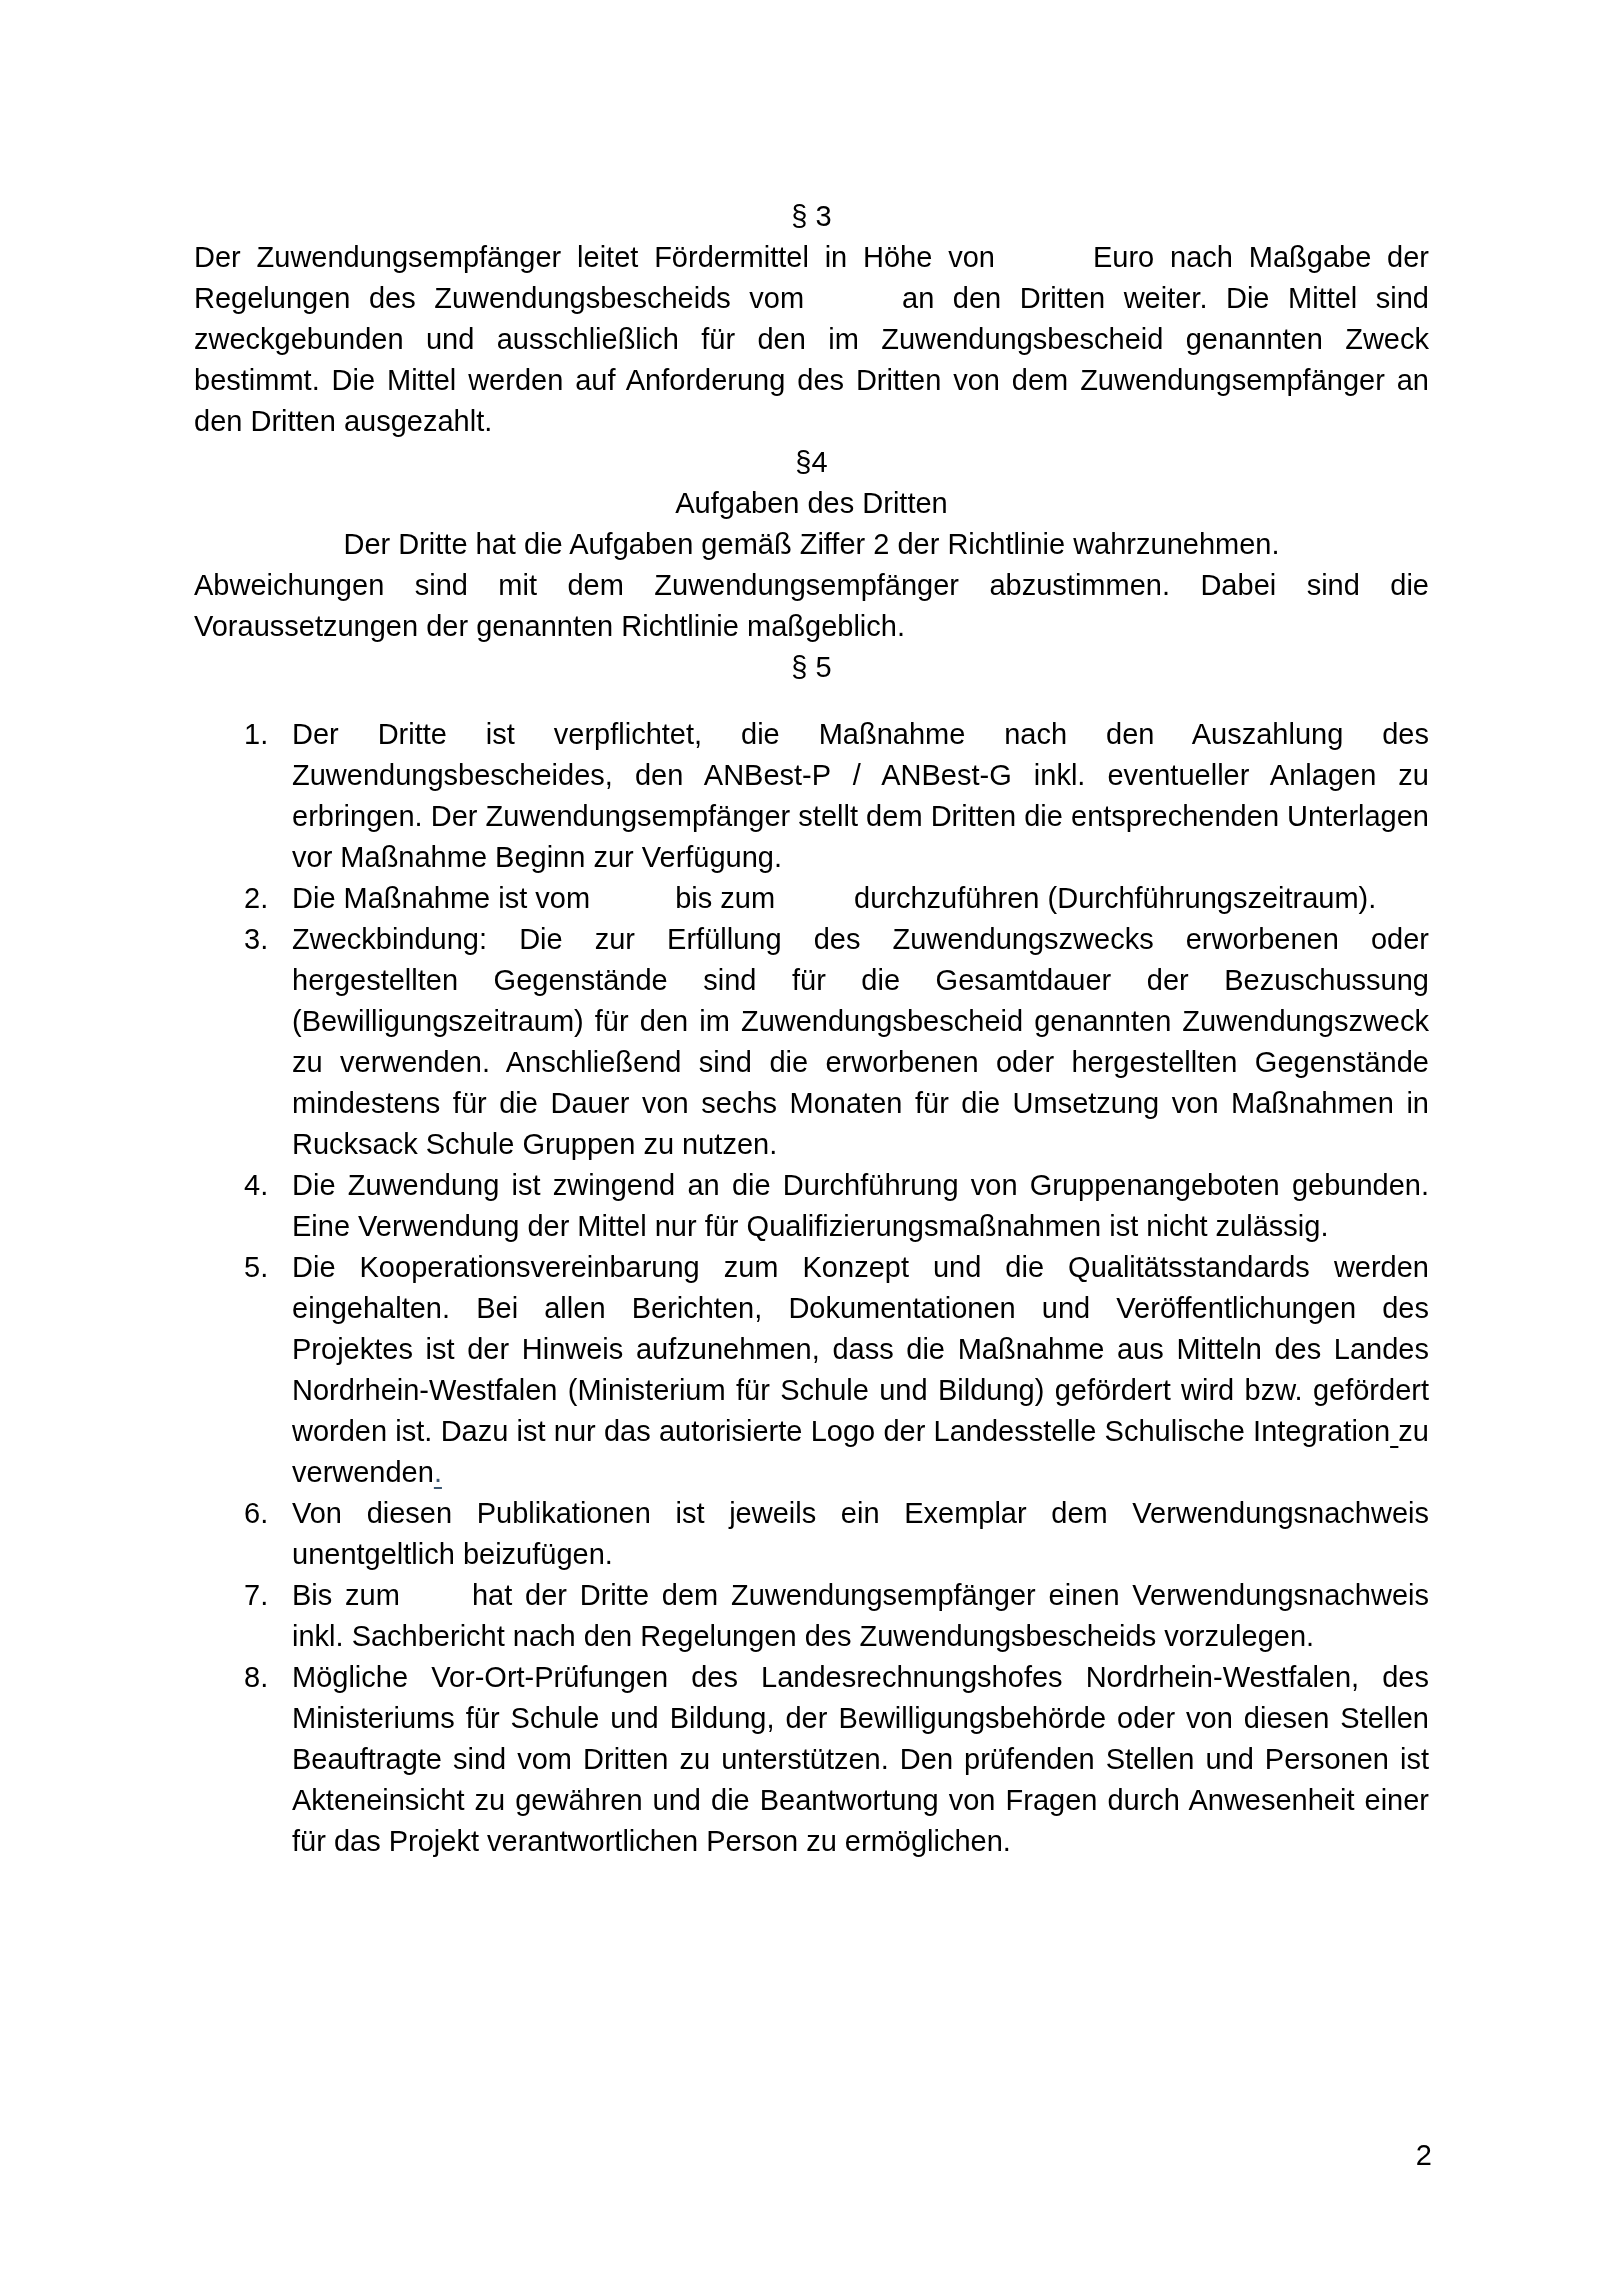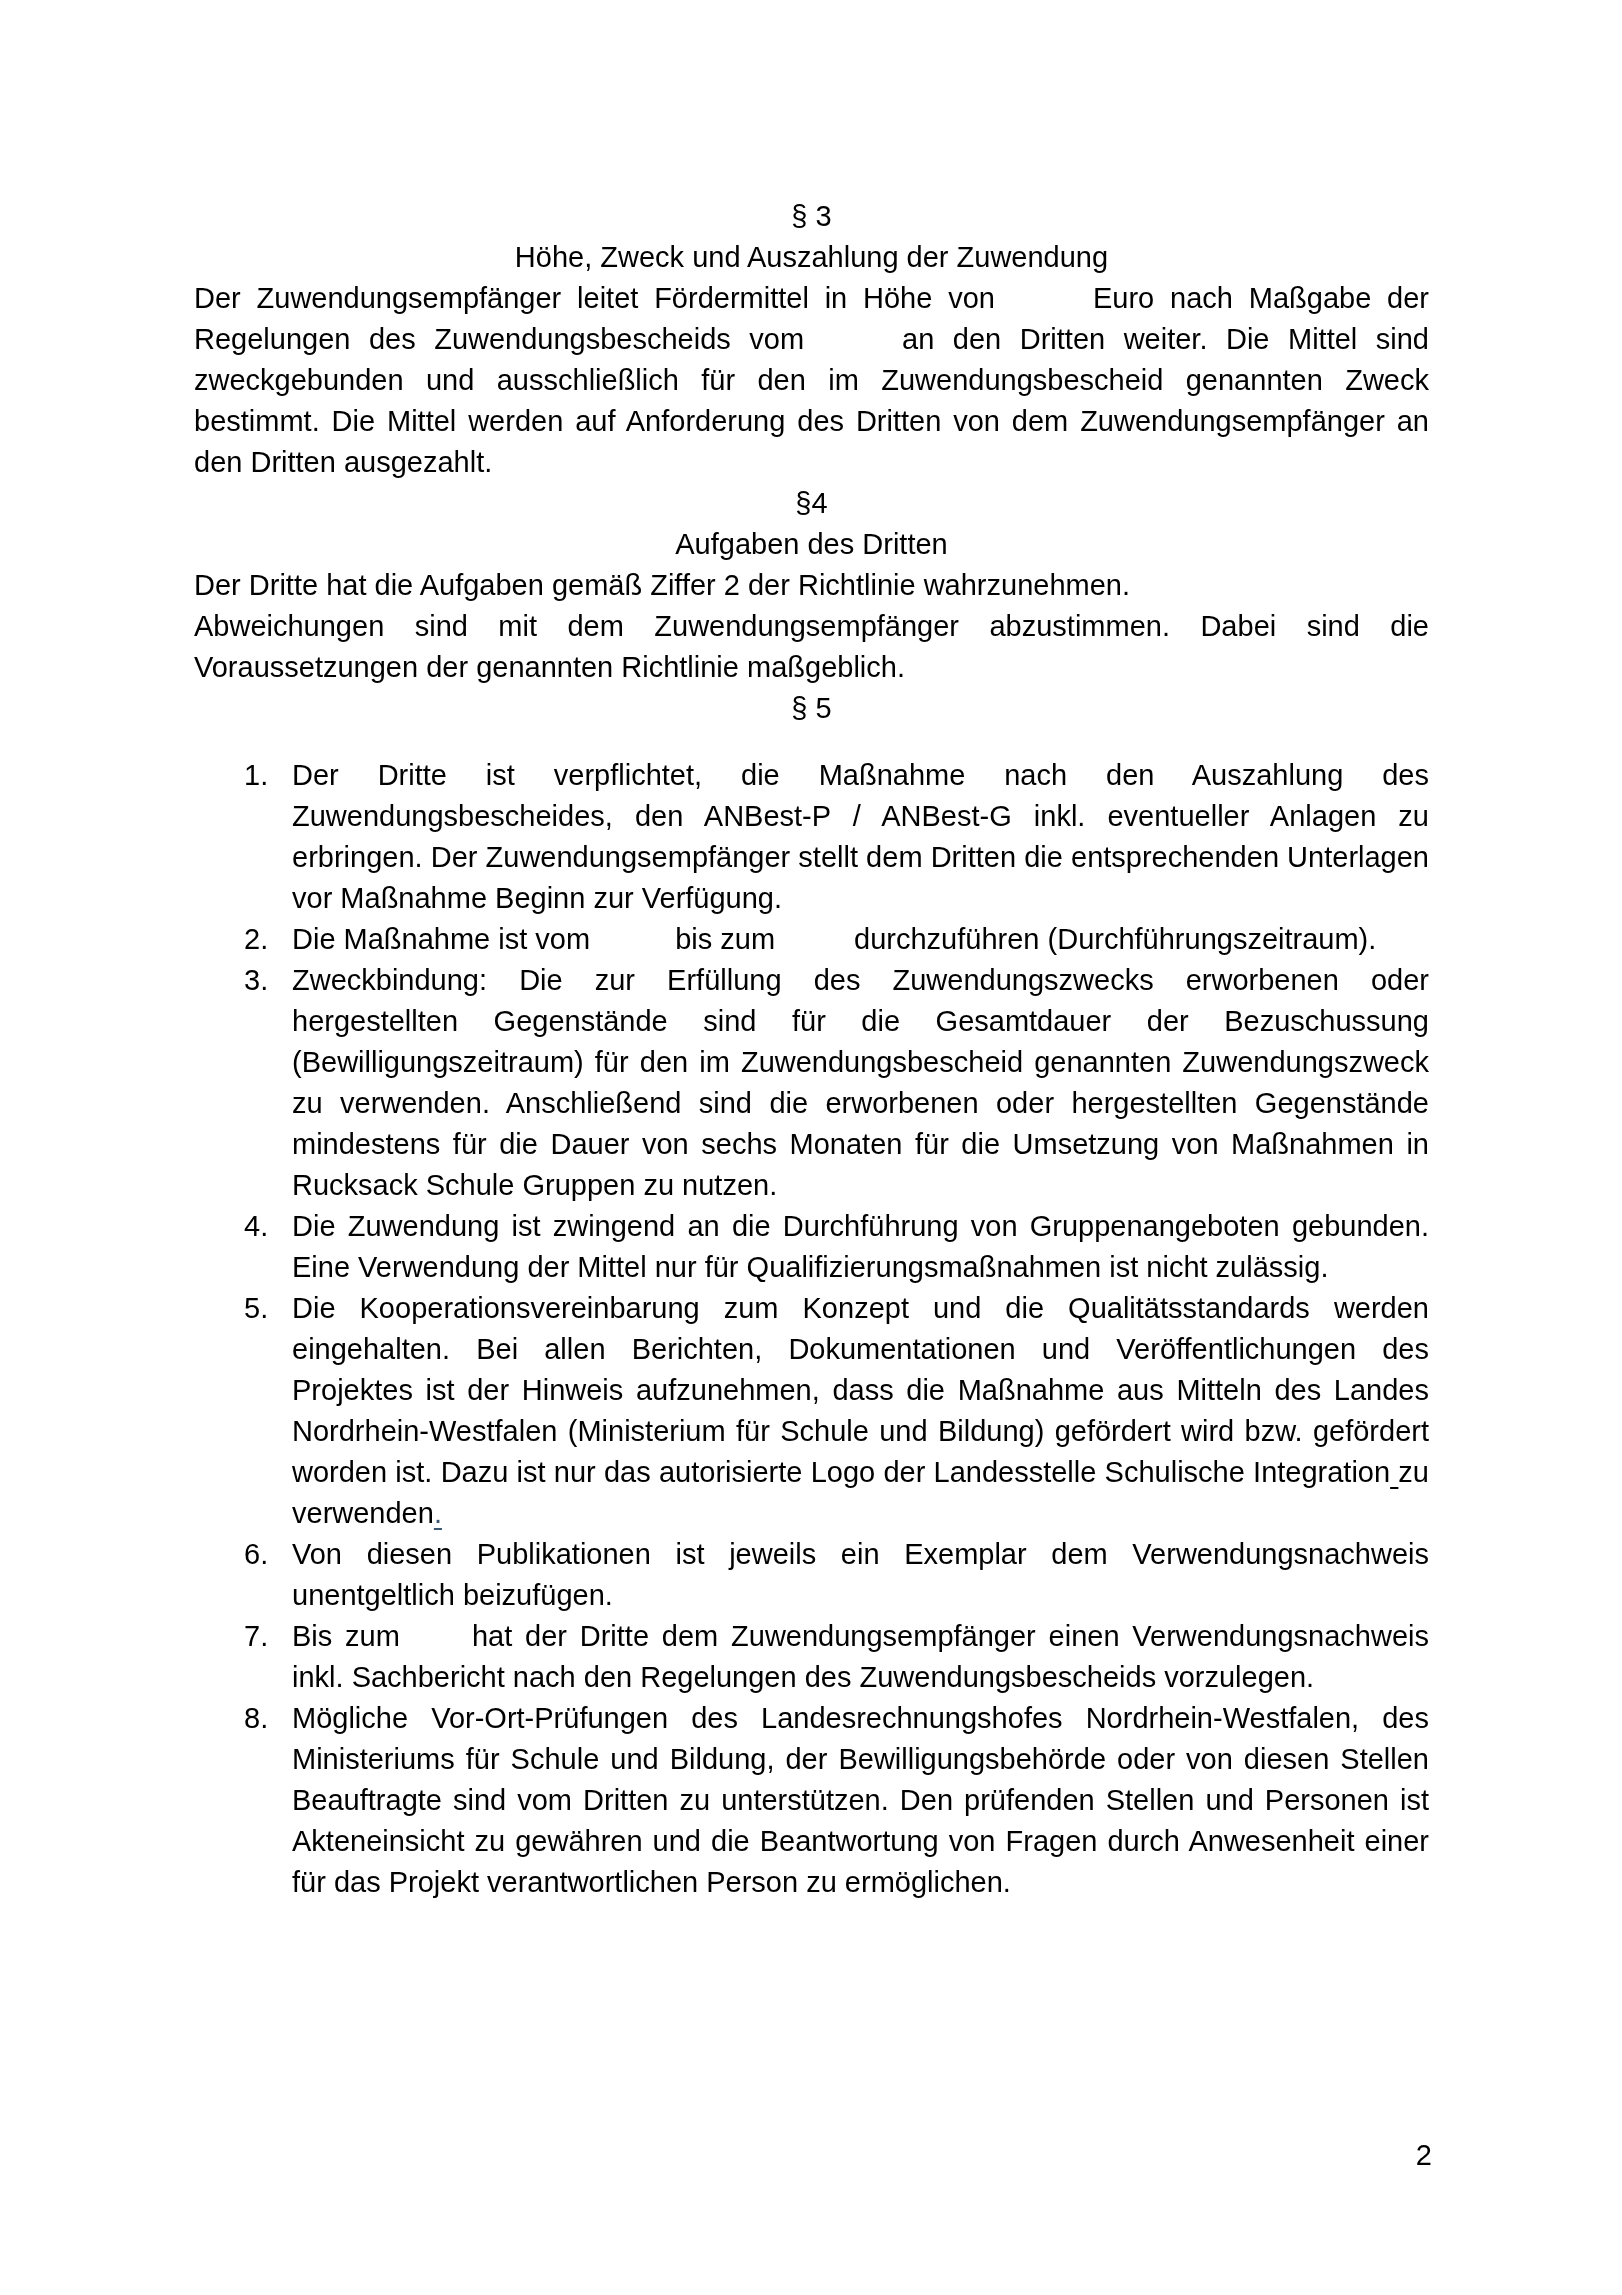--- a/index.html
+++ b/index.html
@@ -23,21 +23,21 @@
     hyphens: manual;
   }
   .content p { margin: 0; }
   .center { text-align: center; }
   .just { text-align: justify; }
 
   .title3 { margin-top: 42px; }
   .para3  { margin-top: 26px; }
   .mark4  { margin-top: 107px; }
   .title4 { margin-top: 33px; }
-  .p4a    { margin-top: 25.5px; }
+  .p4a    { margin-top: 25.5px; text-align: center; }
   .p4b    { margin-top: 28px; }
   .mark5  { margin-top: 29.4px; }
   .title5 { margin-top: 27.5px; }
 
   .list { margin-top: 25.5px; }
   .item { display: flex; }
   .item .num {
     flex: none;
     width: 48px;
     margin-left: 50px;
@@ -63,21 +63,20 @@
     line-height: 41px;
   }
 </style>
 </head>
 <body>
 
 <div class="page">
   <div class="content">
 
     <p class="center mark3">§ 3</p>
-    <p class="center title3">Höhe, Zweck und Auszahlung der Zuwendung</p>
     <p class="just para3">Der Zuwendungsempfänger leitet Fördermittel in Höhe von<span class="gap" style="width: 98px;"></span>Euro nach Maßgabe der Regelungen des Zuwendungsbescheids vom<span class="gap" style="width: 98px;"></span>an den Dritten weiter. Die Mittel sind zweckgebunden und aus­schließlich für den im Zuwendungsbescheid genannten Zweck bestimmt. Die Mittel werden auf Anfor­derung des Dritten von dem Zuwendungsempfänger an den Dritten ausgezahlt.</p>
 
     <p class="center mark4">§4</p>
     <p class="center title4">Aufgaben des Dritten</p>
     <p class="p4a">Der Dritte hat die Aufgaben gemäß Ziffer 2 der Richtlinie wahrzunehmen.</p>
     <p class="just p4b">Abweichungen sind mit dem Zuwendungsempfänger abzustimmen. Dabei sind die Voraussetzungen der genannten Richtlinie maßgeblich.</p>
 
     <p class="center mark5">§ 5</p>
 
     <div class="list">

